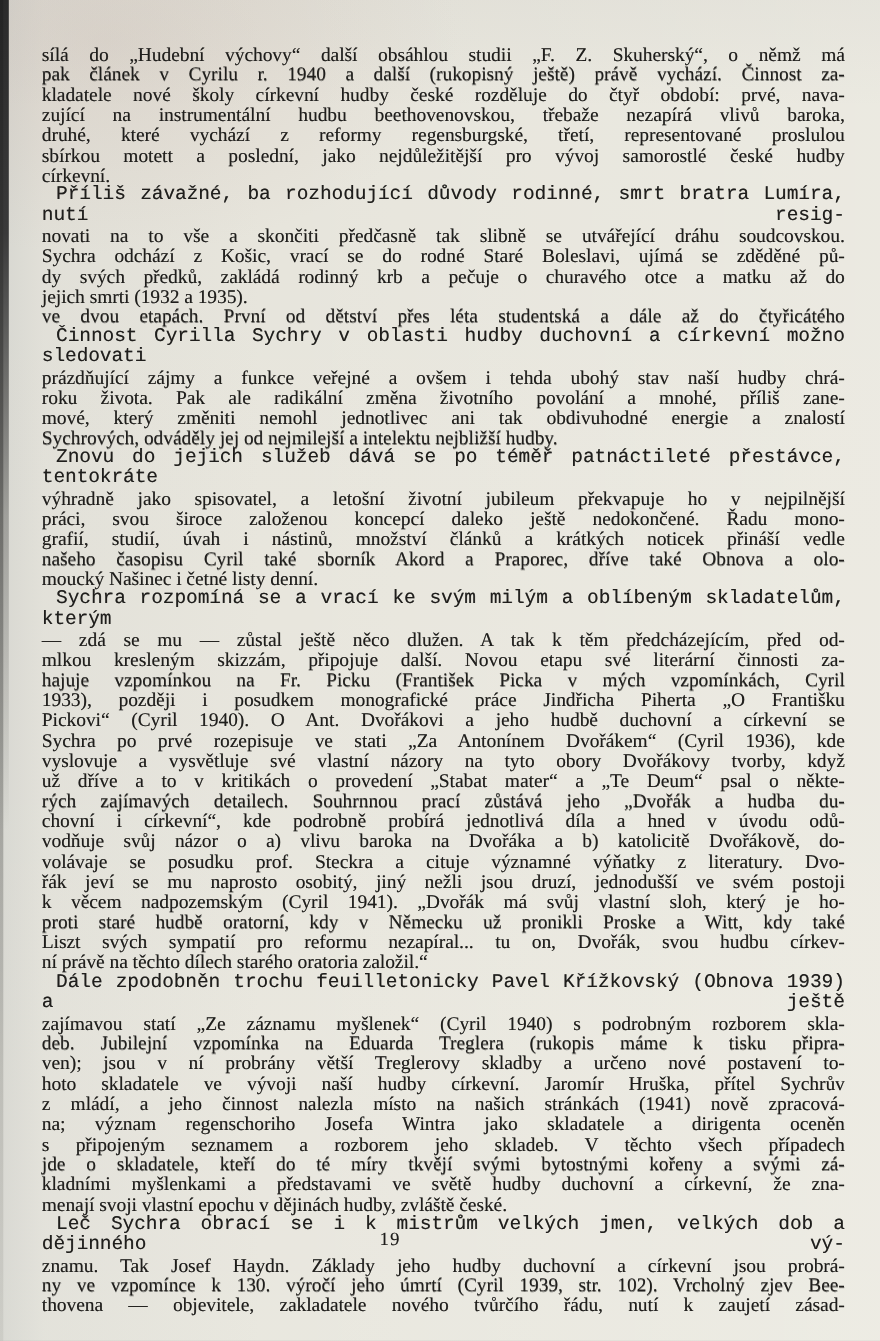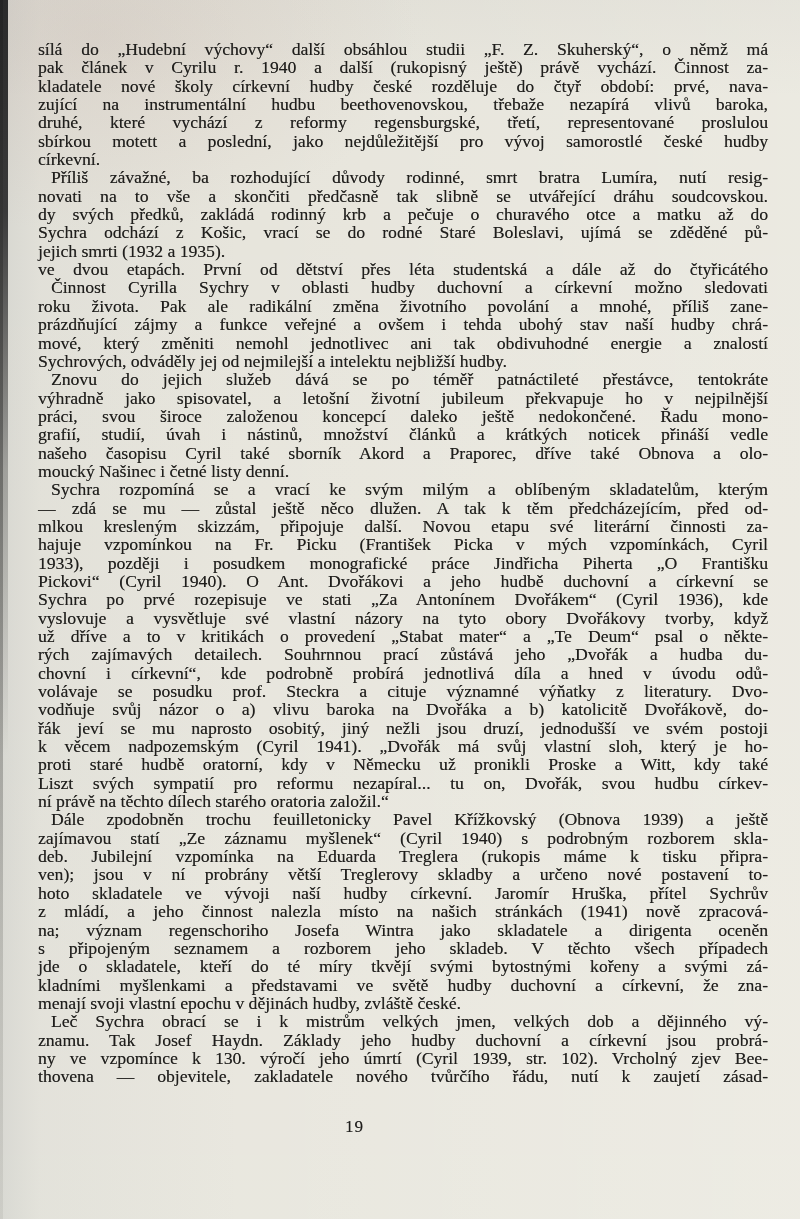--- a/index.html
+++ b/index.html
@@ -63,21 +63,21 @@
     font-size: 17.6px;
     line-height: 18.35px;
     text-shadow: 0.2px 0.2px 0.6px rgba(28,28,26,0.55);
   }
 
   .line {
     text-align: justify;
     text-align-last: justify;
   }
   .line.end { text-align-last: left; }
-  .line.indent { text-indent: 13px; }
+  .line.indent { text-indent: 13px; font-family: Liberation Mono, monospace; }
 
   .page-num {
     position: absolute;
     left: 345px;
     top: 1117px;
     width: 50px;
     text-align: left;
     font-size: 17px;
     letter-spacing: 1px;
     color: var(--ink);
@@ -95,48 +95,48 @@
   <div class="text-block" id="text-block">
       <div class="line">sílá do „Hudební výchovy“ další obsáhlou studii „F. Z. Skuherský“, o němž má</div>
       <div class="line">pak článek v Cyrilu r. 1940 a další (rukopisný ještě) právě vychází. Činnost za-</div>
       <div class="line">kladatele nové školy církevní hudby české rozděluje do čtyř období: prvé, nava-</div>
       <div class="line">zující na instrumentální hudbu beethovenovskou, třebaže nezapírá vlivů baroka,</div>
       <div class="line">druhé, které vychází z reformy regensburgské, třetí, representované proslulou</div>
       <div class="line">sbírkou motett a poslední, jako nejdůležitější pro vývoj samorostlé české hudby</div>
       <div class="line end">církevní.</div>
       <div class="line indent">Příliš závažné, ba rozhodující důvody rodinné, smrt bratra Lumíra, nutí resig-</div>
       <div class="line">novati na to vše a skončiti předčasně tak slibně se utvářející dráhu soudcovskou.</div>
+      <div class="line">Sychra odchází z Košic, vrací se do rodné Staré Boleslavi, ujímá se zděděné pů-</div>
       <div class="line">dy svých předků, zakládá rodinný krb a pečuje o churavého otce a matku až do</div>
-      <div class="line">Sychra odchází z Košic, vrací se do rodné Staré Boleslavi, ujímá se zděděné pů-</div>
       <div class="line end">jejich smrti (1932 a 1935).</div>
       <div class="line">ve dvou etapách. První od dětství přes léta studentská a dále až do čtyřicátého</div>
       <div class="line indent">Činnost Cyrilla Sychry v oblasti hudby duchovní a církevní možno sledovati</div>
+      <div class="line">prázdňující zájmy a funkce veřejné a ovšem i tehda ubohý stav naší hudby chrá-</div>
       <div class="line">roku života. Pak ale radikální změna životního povolání a mnohé, příliš zane-</div>
-      <div class="line">prázdňující zájmy a funkce veřejné a ovšem i tehda ubohý stav naší hudby chrá-</div>
       <div class="line">mové, který změniti nemohl jednotlivec ani tak obdivuhodné energie a znalostí</div>
       <div class="line end">Sychrových, odváděly jej od nejmilejší a intelektu nejbližší hudby.</div>
       <div class="line indent">Znovu do jejich služeb dává se po téměř patnáctileté přestávce, tentokráte</div>
       <div class="line">výhradně jako spisovatel, a letošní životní jubileum překvapuje ho v nejpilnější</div>
       <div class="line">práci, svou široce založenou koncepcí daleko ještě nedokončené. Řadu mono-</div>
       <div class="line">grafií, studií, úvah i nástinů, množství článků a krátkých noticek přináší vedle</div>
       <div class="line">našeho časopisu Cyril také sborník Akord a Praporec, dříve také Obnova a olo-</div>
       <div class="line end">moucký Našinec i četné listy denní.</div>
       <div class="line indent">Sychra rozpomíná se a vrací ke svým milým a oblíbeným skladatelům, kterým</div>
       <div class="line">— zdá se mu — zůstal ještě něco dlužen. A tak k těm předcházejícím, před od-</div>
       <div class="line">mlkou kresleným skizzám, připojuje další. Novou etapu své literární činnosti za-</div>
       <div class="line">hajuje vzpomínkou na Fr. Picku (František Picka v mých vzpomínkách, Cyril</div>
       <div class="line">1933), později i posudkem monografické práce Jindřicha Piherta „O Františku</div>
       <div class="line">Pickovi“ (Cyril 1940). O Ant. Dvořákovi a jeho hudbě duchovní a církevní se</div>
       <div class="line">Sychra po prvé rozepisuje ve stati „Za Antonínem Dvořákem“ (Cyril 1936), kde</div>
       <div class="line">vyslovuje a vysvětluje své vlastní názory na tyto obory Dvořákovy tvorby, když</div>
       <div class="line">už dříve a to v kritikách o provedení „Stabat mater“ a „Te Deum“ psal o někte-</div>
       <div class="line">rých zajímavých detailech. Souhrnnou prací zůstává jeho „Dvořák a hudba du-</div>
       <div class="line">chovní i církevní“, kde podrobně probírá jednotlivá díla a hned v úvodu odů-</div>
+      <div class="line">vodňuje svůj názor o a) vlivu baroka na Dvořáka a b) katolicitě Dvořákově, do-</div>
       <div class="line">volávaje se posudku prof. Steckra a cituje významné výňatky z literatury. Dvo-</div>
-      <div class="line">vodňuje svůj názor o a) vlivu baroka na Dvořáka a b) katolicitě Dvořákově, do-</div>
       <div class="line">řák jeví se mu naprosto osobitý, jiný nežli jsou druzí, jednodušší ve svém postoji</div>
       <div class="line">k věcem nadpozemským (Cyril 1941). „Dvořák má svůj vlastní sloh, který je ho-</div>
       <div class="line">proti staré hudbě oratorní, kdy v Německu už pronikli Proske a Witt, kdy také</div>
       <div class="line">Liszt svých sympatií pro reformu nezapíral... tu on, Dvořák, svou hudbu církev-</div>
       <div class="line end">ní právě na těchto dílech starého oratoria založil.“</div>
       <div class="line indent">Dále zpodobněn trochu feuilletonicky Pavel Křížkovský (Obnova 1939) a ještě</div>
       <div class="line">zajímavou statí „Ze záznamu myšlenek“ (Cyril 1940) s podrobným rozborem skla-</div>
       <div class="line">deb. Jubilejní vzpomínka na Eduarda Treglera (rukopis máme k tisku připra-</div>
       <div class="line">ven); jsou v ní probrány větší Treglerovy skladby a určeno nové postavení to-</div>
       <div class="line">hoto skladatele ve vývoji naší hudby církevní. Jaromír Hruška, přítel Sychrův</div>

